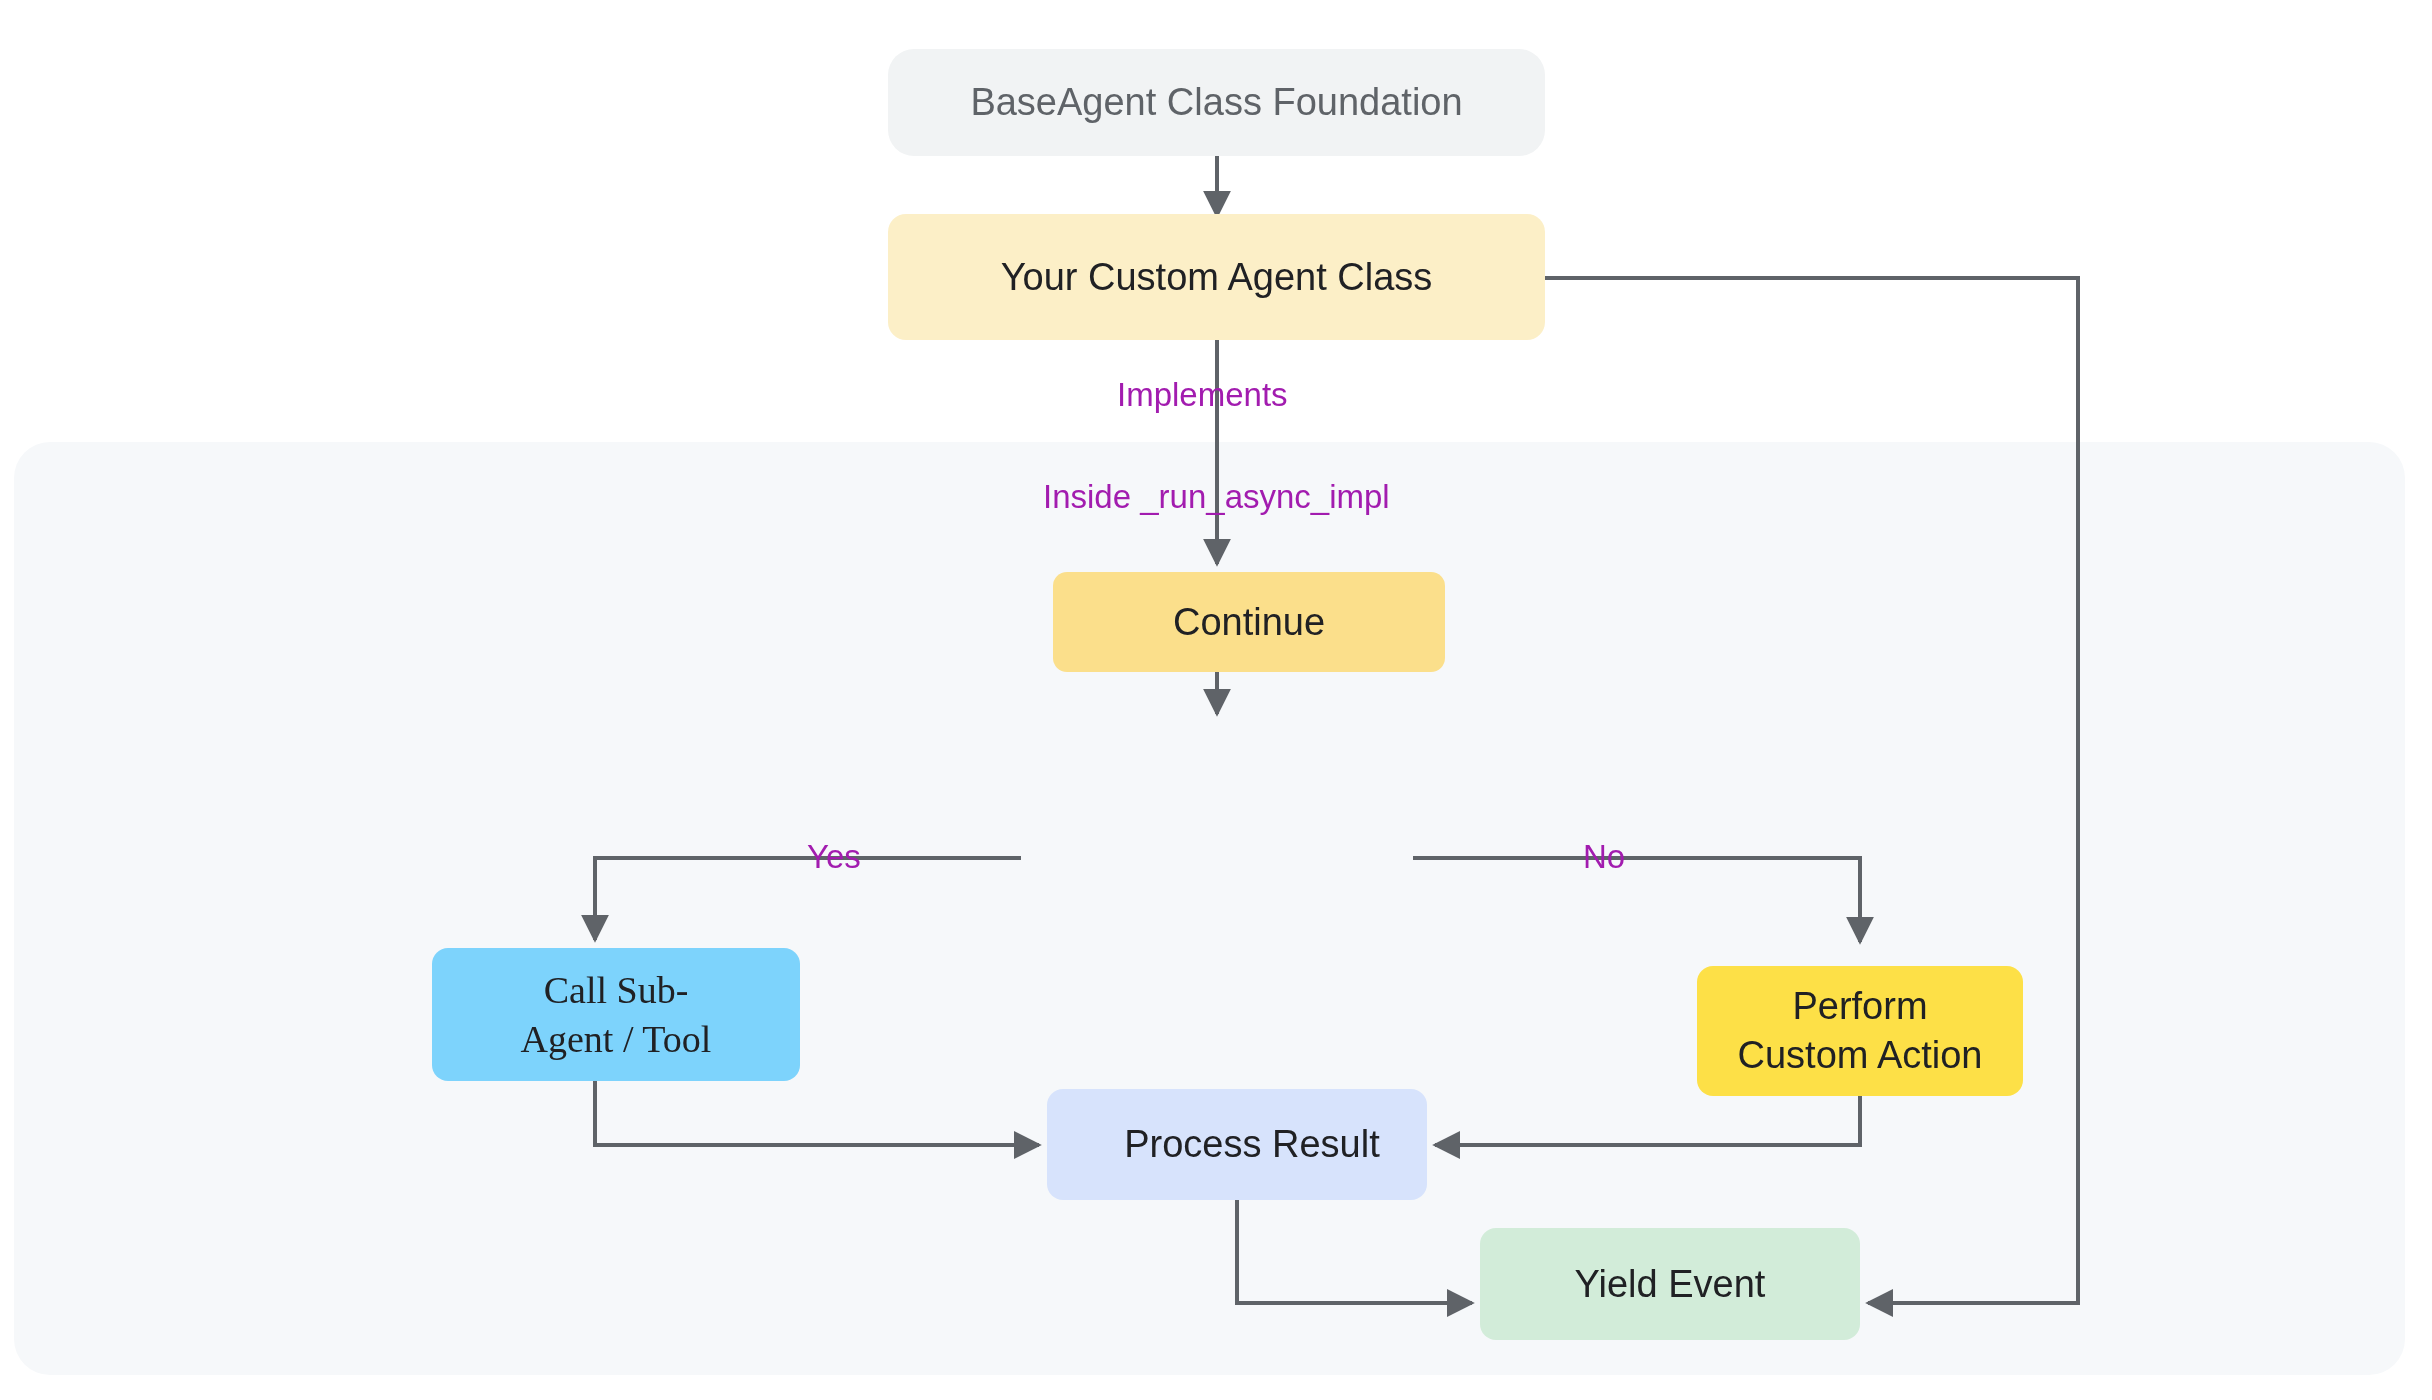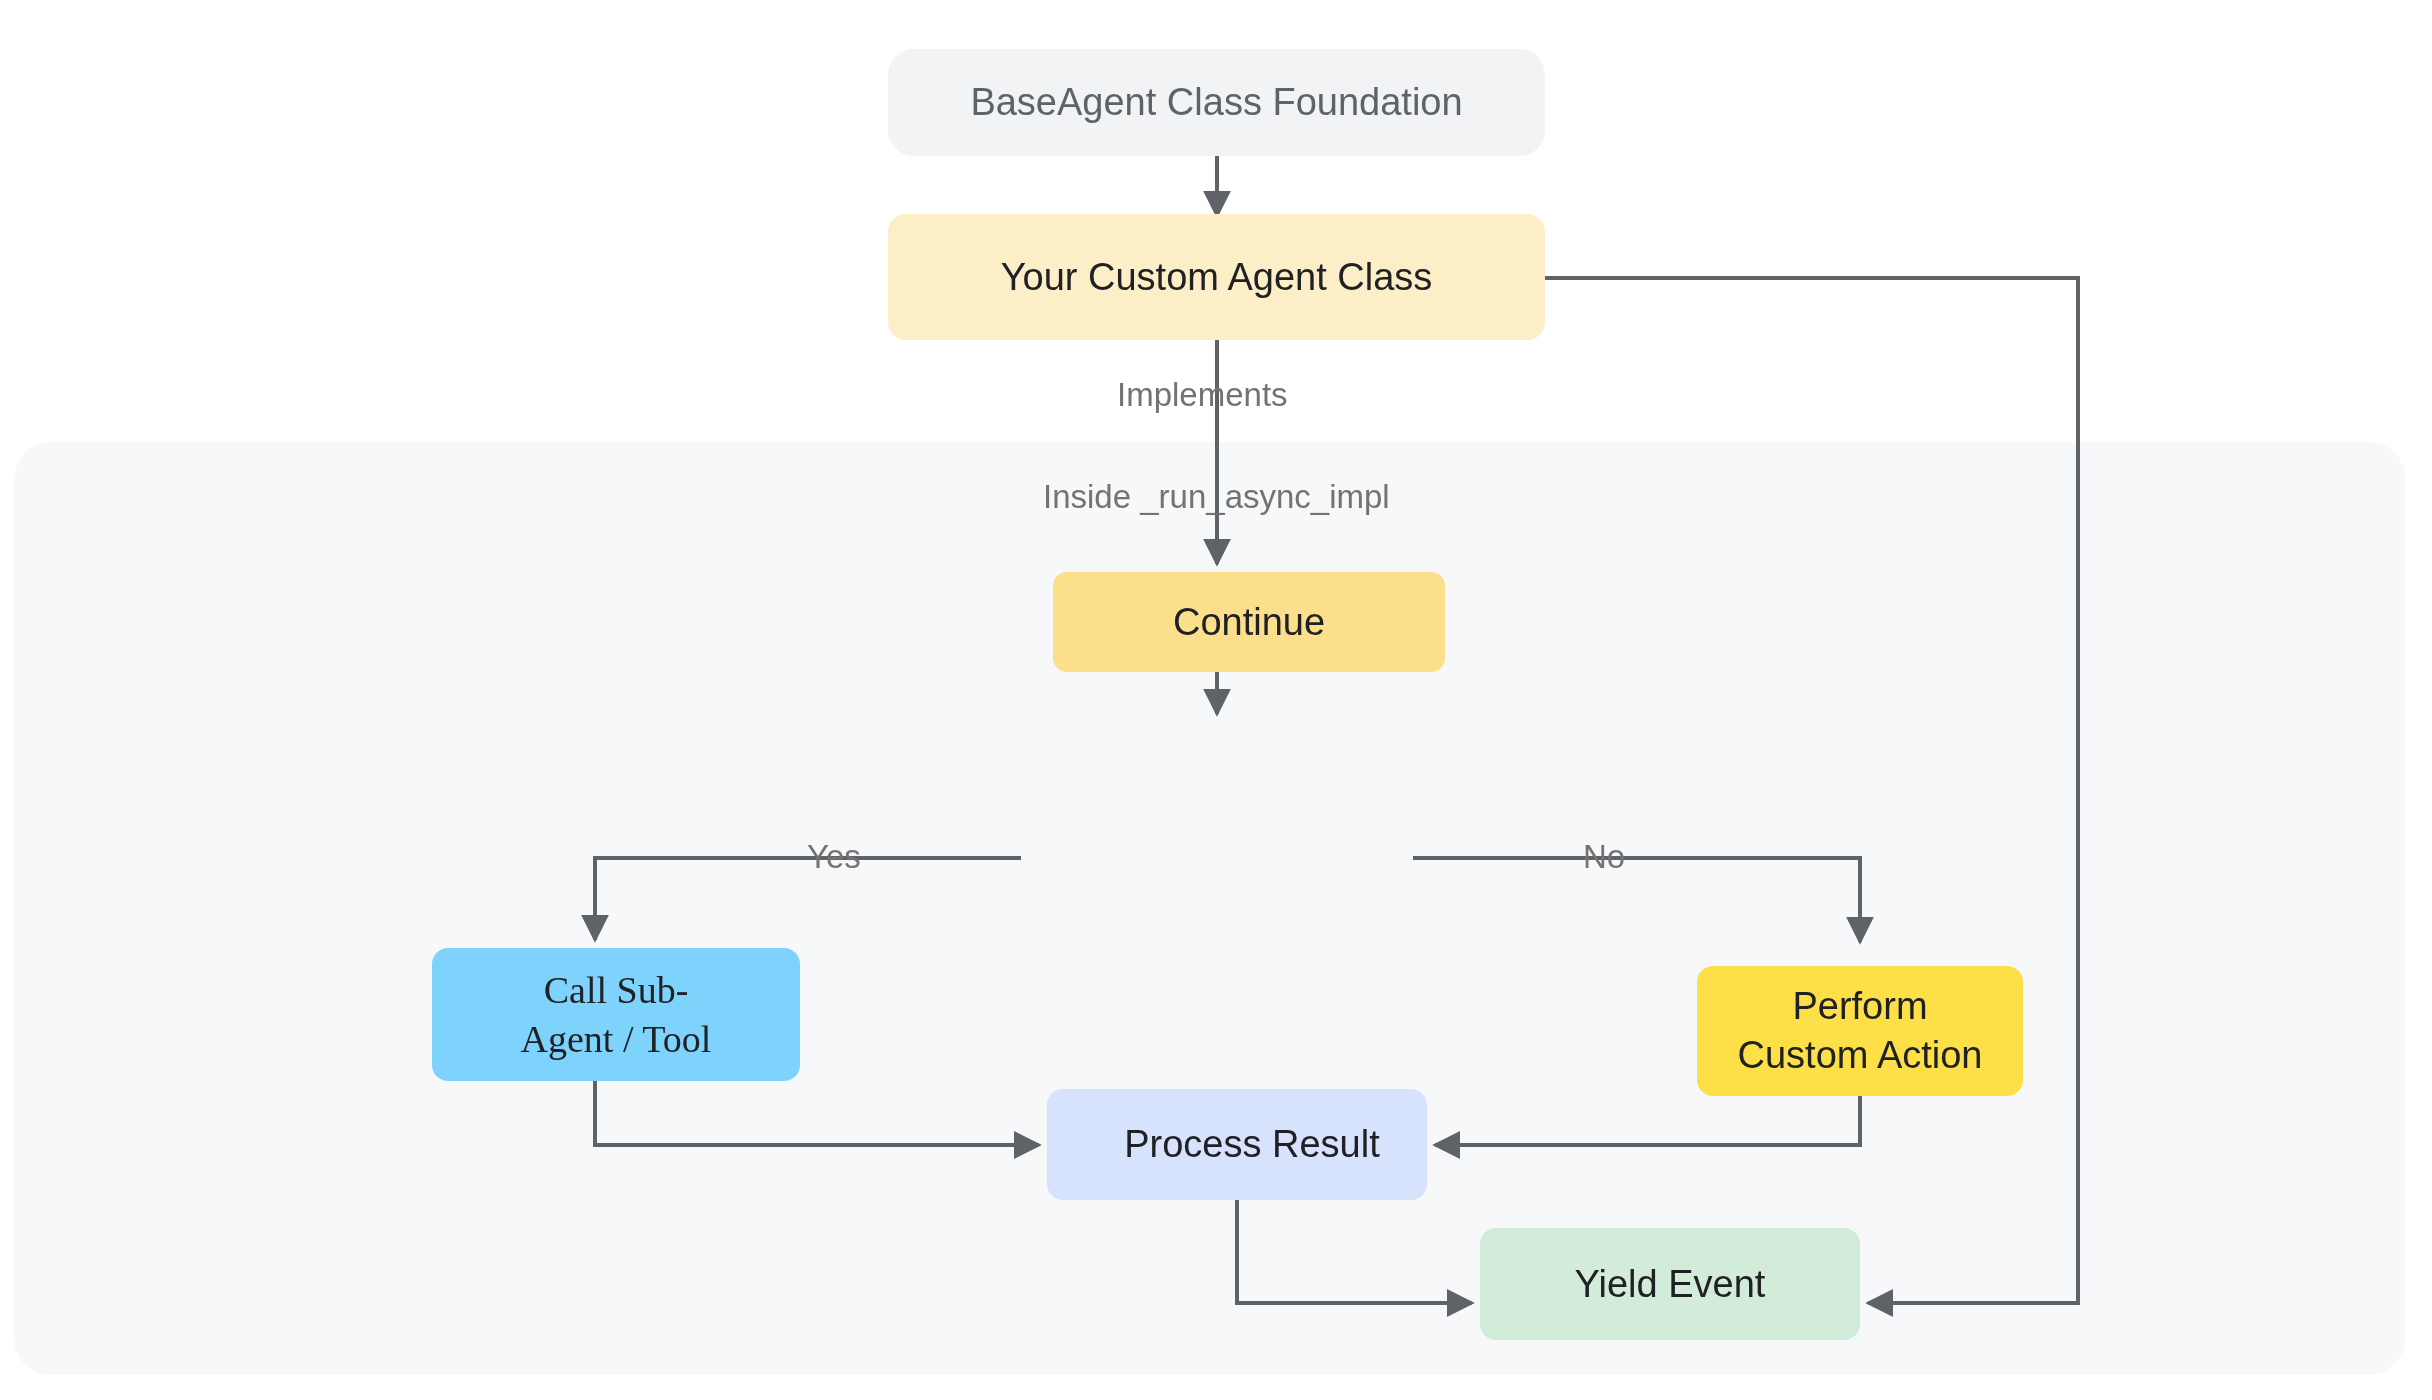--- a/index.html
+++ b/index.html
@@ -109,21 +109,21 @@
     align-items: center;
     justify-content: center;
     text-align: center;
     font-size: 38px;
     line-height: 1.3;
     color: #202124;
     white-space: pre-line;
   }
   .edge-label {
     position: absolute;
-    color: #737373;
+    color: #a21caf;
     font-size: 33px;
     background: transparent;
     white-space: nowrap;
   }
   .lbl-implements { left: 1117px; top: 376px; }
   .lbl-inside     { left: 1043px; top: 478px; }
   .lbl-yes        { left: 807px;  top: 838px; }
   .lbl-no         { left: 1583px; top: 838px; }
 </style>
 </head>

